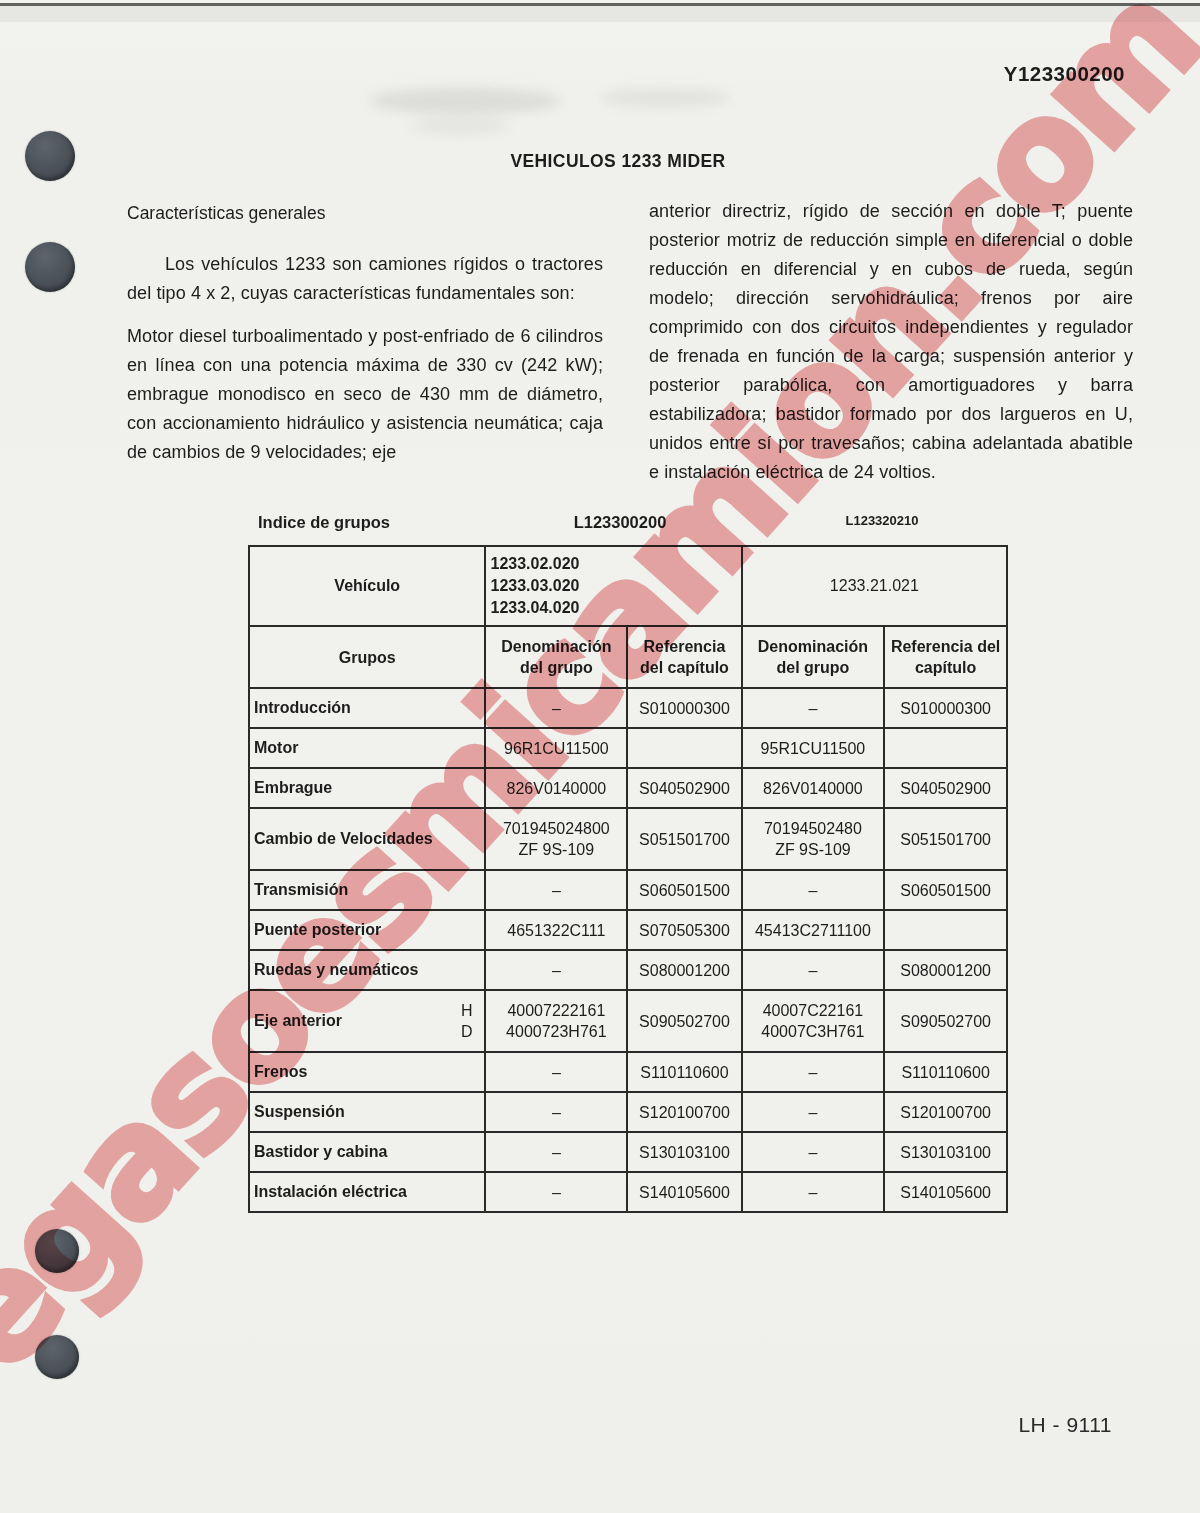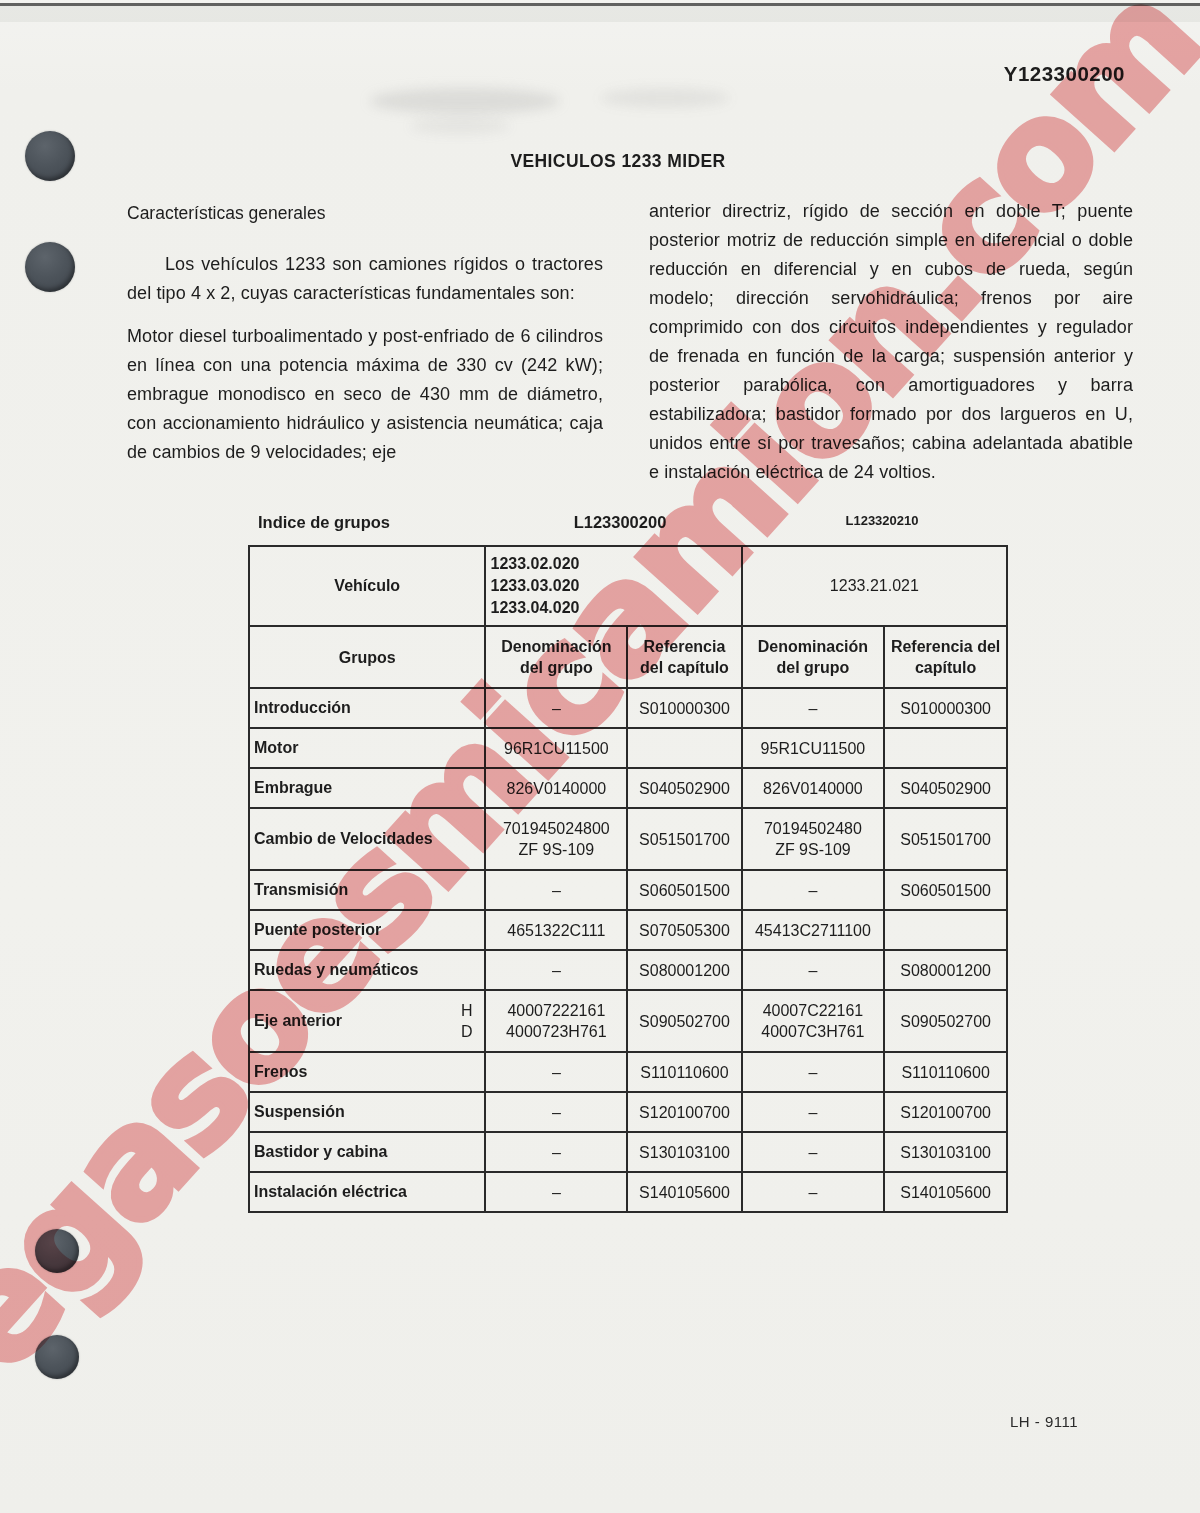--- a/index.html
+++ b/index.html
@@ -55,21 +55,21 @@
   tbody.rows tr.tall{height:62px;border-radius:31px;}
   td.vehicle-label{font-weight:bold;text-align:center;}
   td.vehicle-codes-left{font-weight:bold;text-align:left;line-height:22px;}
   td.vehicle-codes-right{text-align:center;}
   td.colhead{font-weight:bold;text-align:center;line-height:21px;padding:4px 14px;}
   td.group-cell{font-weight:bold;padding-left:11px;}
   td.group-cell .cellflex{display:flex;justify-content:space-between;align-items:center;}
   td.group-cell .gsub{font-weight:normal;padding-right:8px;text-align:center;line-height:21px;}
   td.den-cell,td.ref-cell{text-align:center;line-height:21px;}
   
-  .footer-code{position:absolute;left:1010px;top:1413px;width:130px;text-align:left;font-size:15px;letter-spacing:.5px;color:#2a2a2a;}
+  .footer-code{position:absolute;left:982px;top:1413px;width:130px;text-align:right;font-size:21px;letter-spacing:.5px;color:#2a2a2a;}
   
   .watermark{
     position:absolute;left:-45px;top:1322px;
     transform:rotate(-48deg);transform-origin:0 100%;
     font-family:"DejaVu Sans", sans-serif;
     font-weight:bold;font-size:148px;line-height:1;letter-spacing:-5px;
     color:#e4595c;-webkit-text-stroke:6px #e4595c;
     opacity:.5;mix-blend-mode:multiply;
     white-space:nowrap;pointer-events:none;z-index:50;
   }

